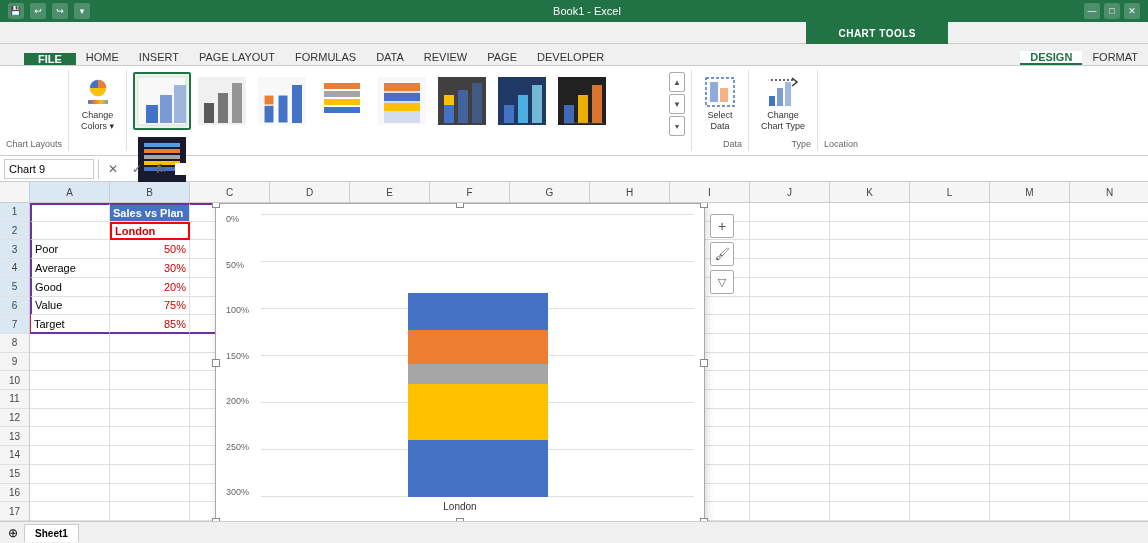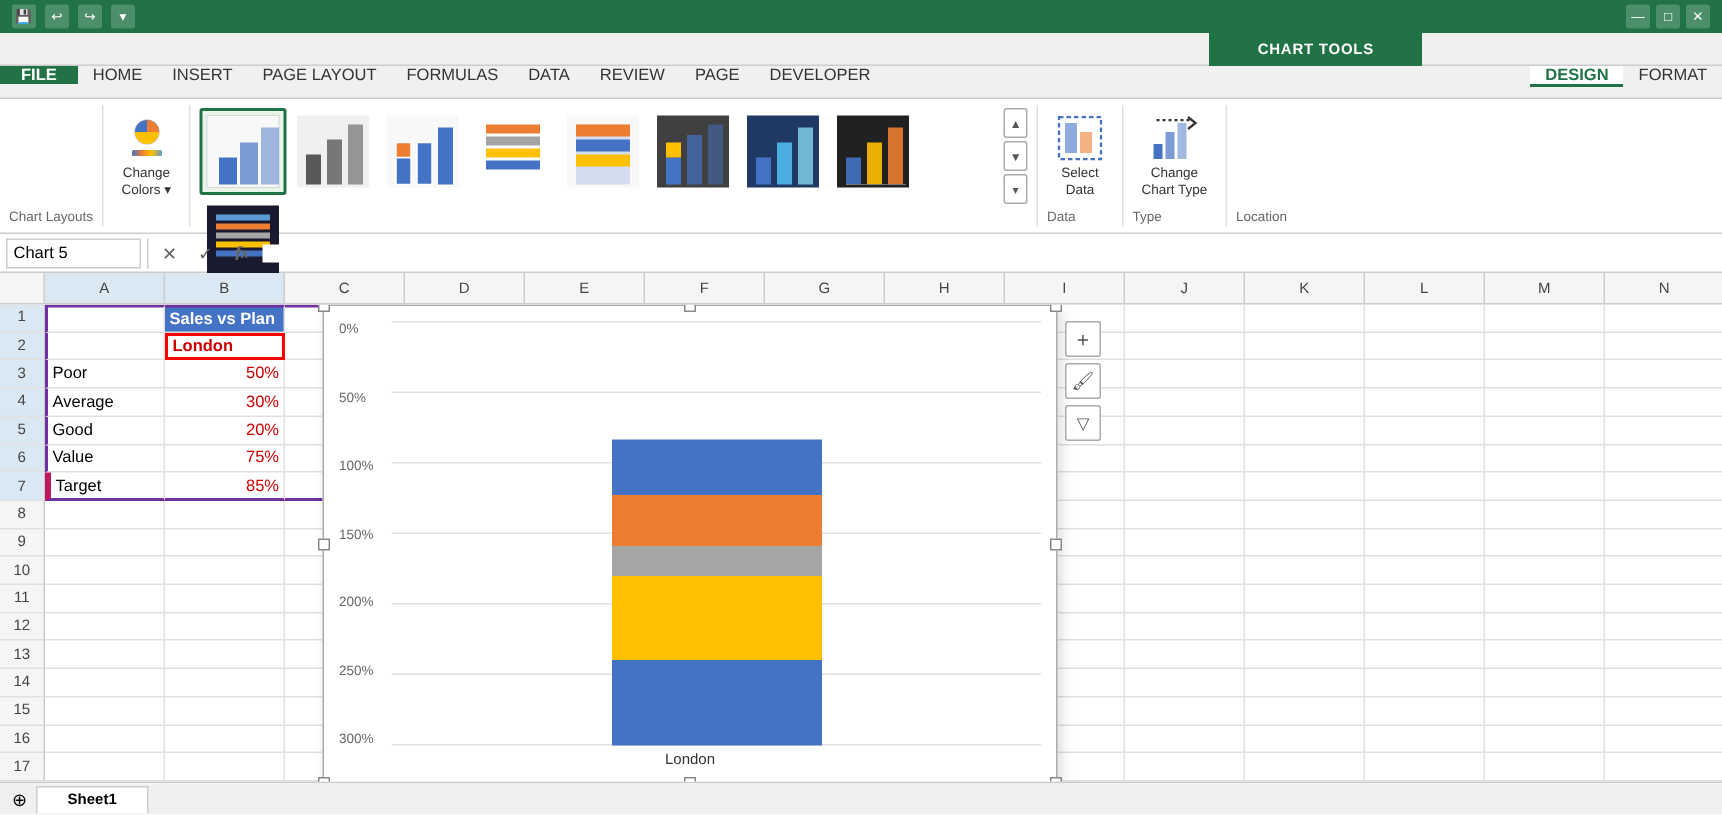--- a/index.html
+++ b/index.html
@@ -43,22 +43,23 @@
       display: flex;
       align-items: center;
       letter-spacing: 0.5px;
     }
 
     
     .ribbon-tabs {
       height: 22px;
       background: #f0f0f0;
       display: flex;
-      align-items: flex-start;
+      align-items: flex-end;
       border-bottom: 1px solid #ccc;
+      padding-left: 24px;
     }
     .file-tab {
       background: #217346;
       color: white;
       font-size: 11px;
       font-weight: bold;
       padding: 0 14px;
       display: flex;
       align-items: center;
       cursor: pointer;
@@ -102,21 +103,21 @@
     }
     .ribbon-group-content {
       display: flex;
       align-items: flex-start;
       gap: 4px;
       flex: 1;
     }
     .ribbon-group-label {
       font-size: 9px;
       color: #666;
-      text-align: left;
+      text-align: right;
       padding-top: 2px;
       margin-top: auto;
     }
     .ribbon-btn {
       display: flex;
       flex-direction: column;
       align-items: center;
       justify-content: flex-start;
       cursor: pointer;
       padding: 4px 6px;
@@ -327,21 +328,21 @@
       height: 22px;
       background: #f0f0f0;
       border-top: 1px solid #ccc;
       display: flex;
       align-items: center;
       padding: 0 4px;
       gap: 2px;
     }
     .sheet-tab {
       height: 18px;
-      padding: 0 20px;
+      padding: 0 10px;
       background: #fff;
       border: 1px solid #ccc;
       border-bottom: none;
       font-size: 10px;
       display: flex;
       align-items: center;
       cursor: pointer;
     }
     .sheet-tab.active { background: #fff; font-weight: bold; }
 
@@ -362,20 +363,21 @@
 </head>
 <body>
 
 <div class="title-bar">
   <div class="title-bar-left">
     <div class="title-icon">💾</div>
     <div class="title-icon">↩</div>
     <div class="title-icon">↪</div>
     <div class="title-icon">▾</div>
   </div>
+  <div class="title-bar-center">Book1 - Excel</div>
   <div class="title-bar-icons">
     <div class="title-icon">—</div>
     <div class="title-icon">□</div>
     <div class="title-icon">✕</div>
   </div>
 </div>
 
 <div class="chart-tools-bar">
   <div class="chart-tools-label">CHART TOOLS</div>
 </div>
@@ -563,21 +565,21 @@
     </div>
     <div class="ribbon-group-label">Type</div>
   </div>
 
   <div class="ribbon-group" style="border-right:none;">
     <div class="ribbon-group-label">Location</div>
   </div>
 </div>
 
 <div class="formula-bar">
-  <div class="name-box">Chart 5</div>
+  <div class="name-box">Chart 9</div>
   <div class="formula-divider"></div>
   <div class="formula-icon">✕</div>
   <div class="formula-icon">✓</div>
   <div class="formula-icon" style="font-style:italic;font-weight:bold;font-size:13px;">f<span style="font-size:9px;">x</span></div>
   <input class="formula-input" value="" readonly="" style="">
 </div>
 
 <div style="display:flex; flex-direction:column; height: calc(543px - 22px - 22px - 22px - 90px - 26px - 22px); overflow:hidden;">
 
   <div class="col-headers">
@@ -725,21 +727,21 @@
         <div class="cell col-i"></div>
         <div class="cell col-j"></div>
         <div class="cell col-k"></div>
         <div class="cell col-rest"></div>
         <div class="cell col-rest"></div>
         <div class="cell col-rest"></div>
 
       </div>
 
       <div class="cell-row">
-        <div class="cell col-a" style="border-left:4px solid #be185d;border-bottom:2px solid #7030a0;">Target</div>
+        <div class="cell col-a" style="border-left:1px solid #be185d;border-bottom:2px solid #7030a0;">Target</div>
         <div class="cell col-b data-cell right" style="border-bottom:2px solid #7030a0;">85%</div>
         <div class="cell col-c" style="border-right:2px solid #7030a0;border-bottom:2px solid #7030a0;"></div>
         <div class="cell col-d"></div>
         <div class="cell col-e"></div>
         <div class="cell col-f"></div>
         <div class="cell col-g"></div>
         <div class="cell col-h"></div>
         <div class="cell col-i"></div>
         <div class="cell col-j"></div>
         <div class="cell col-k"></div>

